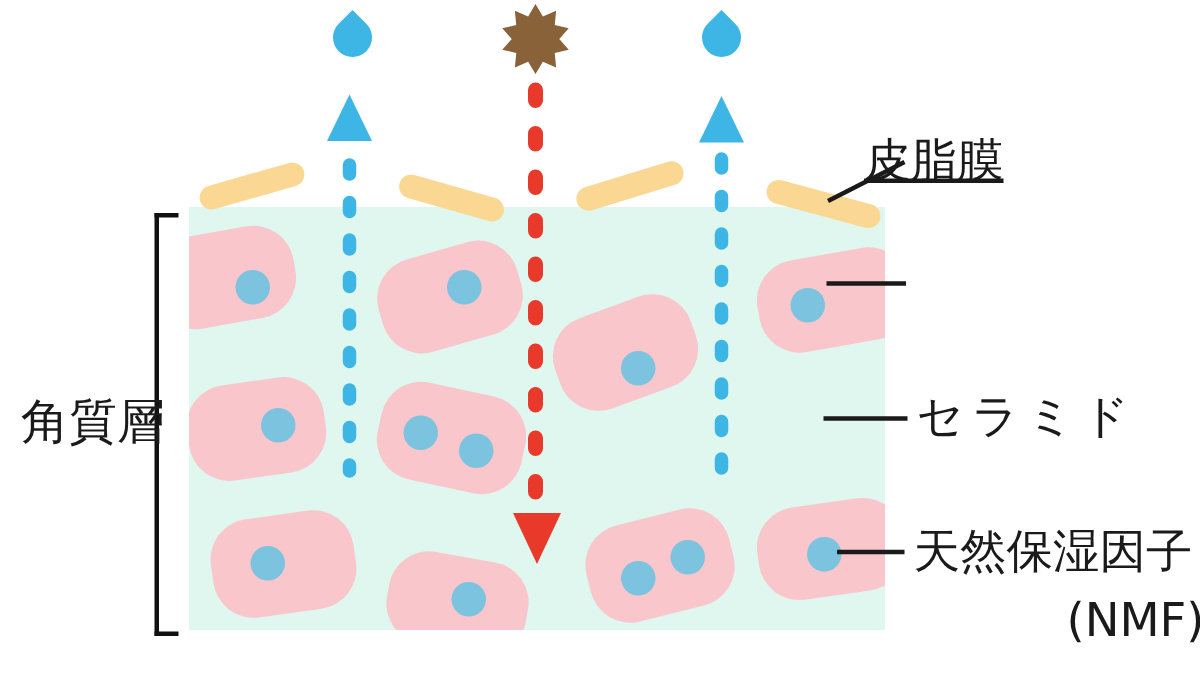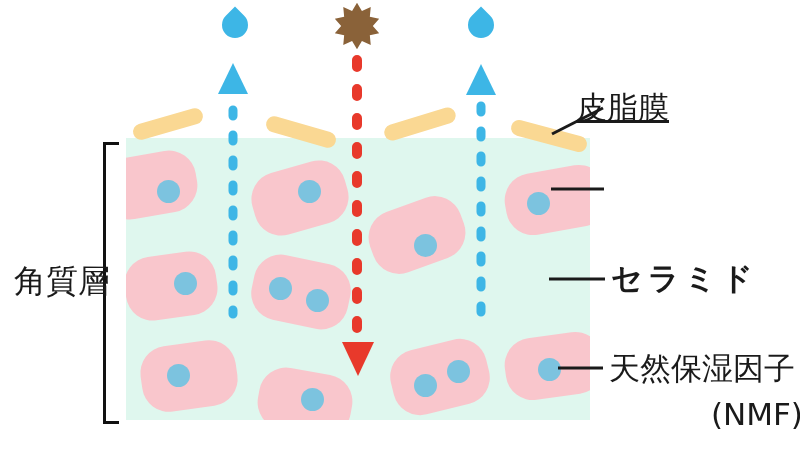--- a/index.html
+++ b/index.html
@@ -45,21 +45,21 @@
   .dash-red{stroke:#e8392b;stroke-width:10;stroke-dasharray:7 22;stroke-linecap:round;}
   .connector{stroke:#1a1a1a;stroke-width:3;}
   
   .bracket{position:absolute;left:103px;top:142px;width:13px;height:276px;
            border-left:3px solid #111;border-top:3px solid #111;border-bottom:3px solid #111;}
   
   .lbl{position:absolute;font-size:31px;line-height:1;white-space:nowrap;}
   .lbl-sc  {left:2px;  top:265px;font-size:32px;margin-left:12px;}
   .lbl-seb {left:576px;top:92px;text-decoration:underline;}
   .lbl-cor {left:610px;top:174px;}
-  .lbl-cer {left:611px;top:263px;letter-spacing:5px;font-weight:bold;}
+  .lbl-cer {left:611px;top:263px;letter-spacing:5px;}
   .lbl-nmf {left:609px;top:353px;text-align:center;}
   .lbl-nmf2{left:711px;top:399px;}
   .star{position:absolute;left:332px;top:1px;}
 </style>
 </head>
 <body>
 
 <div class="canvas">
 
   <div class="stratum">

